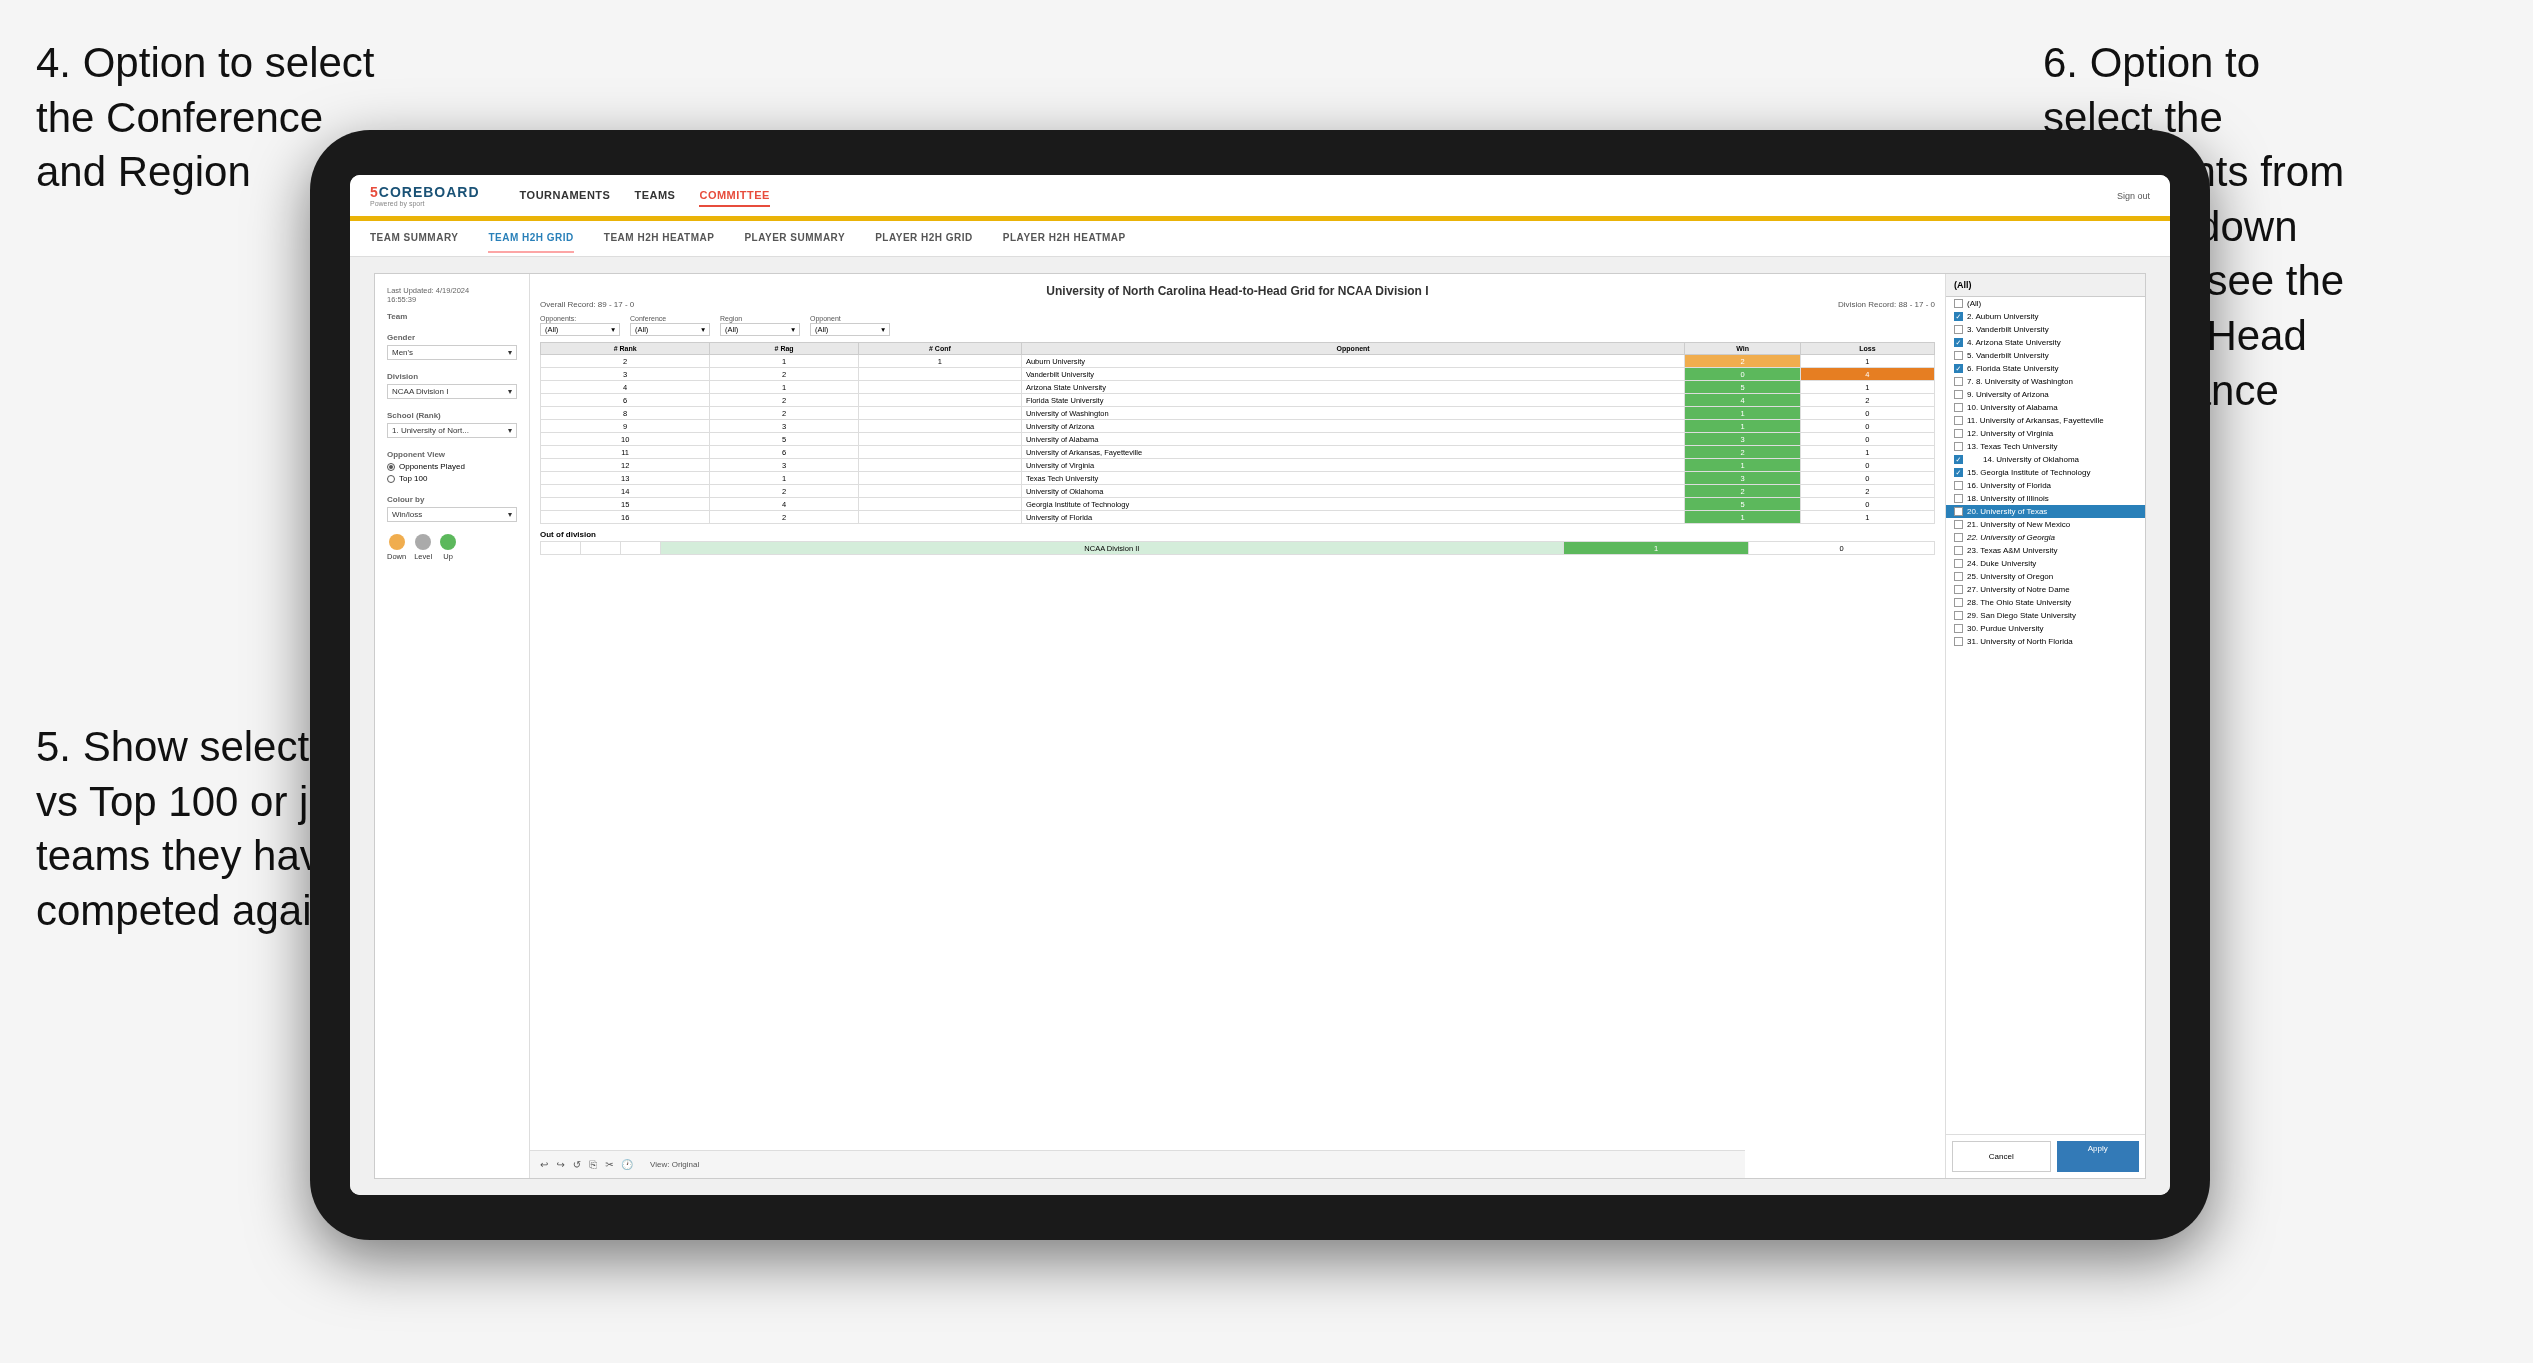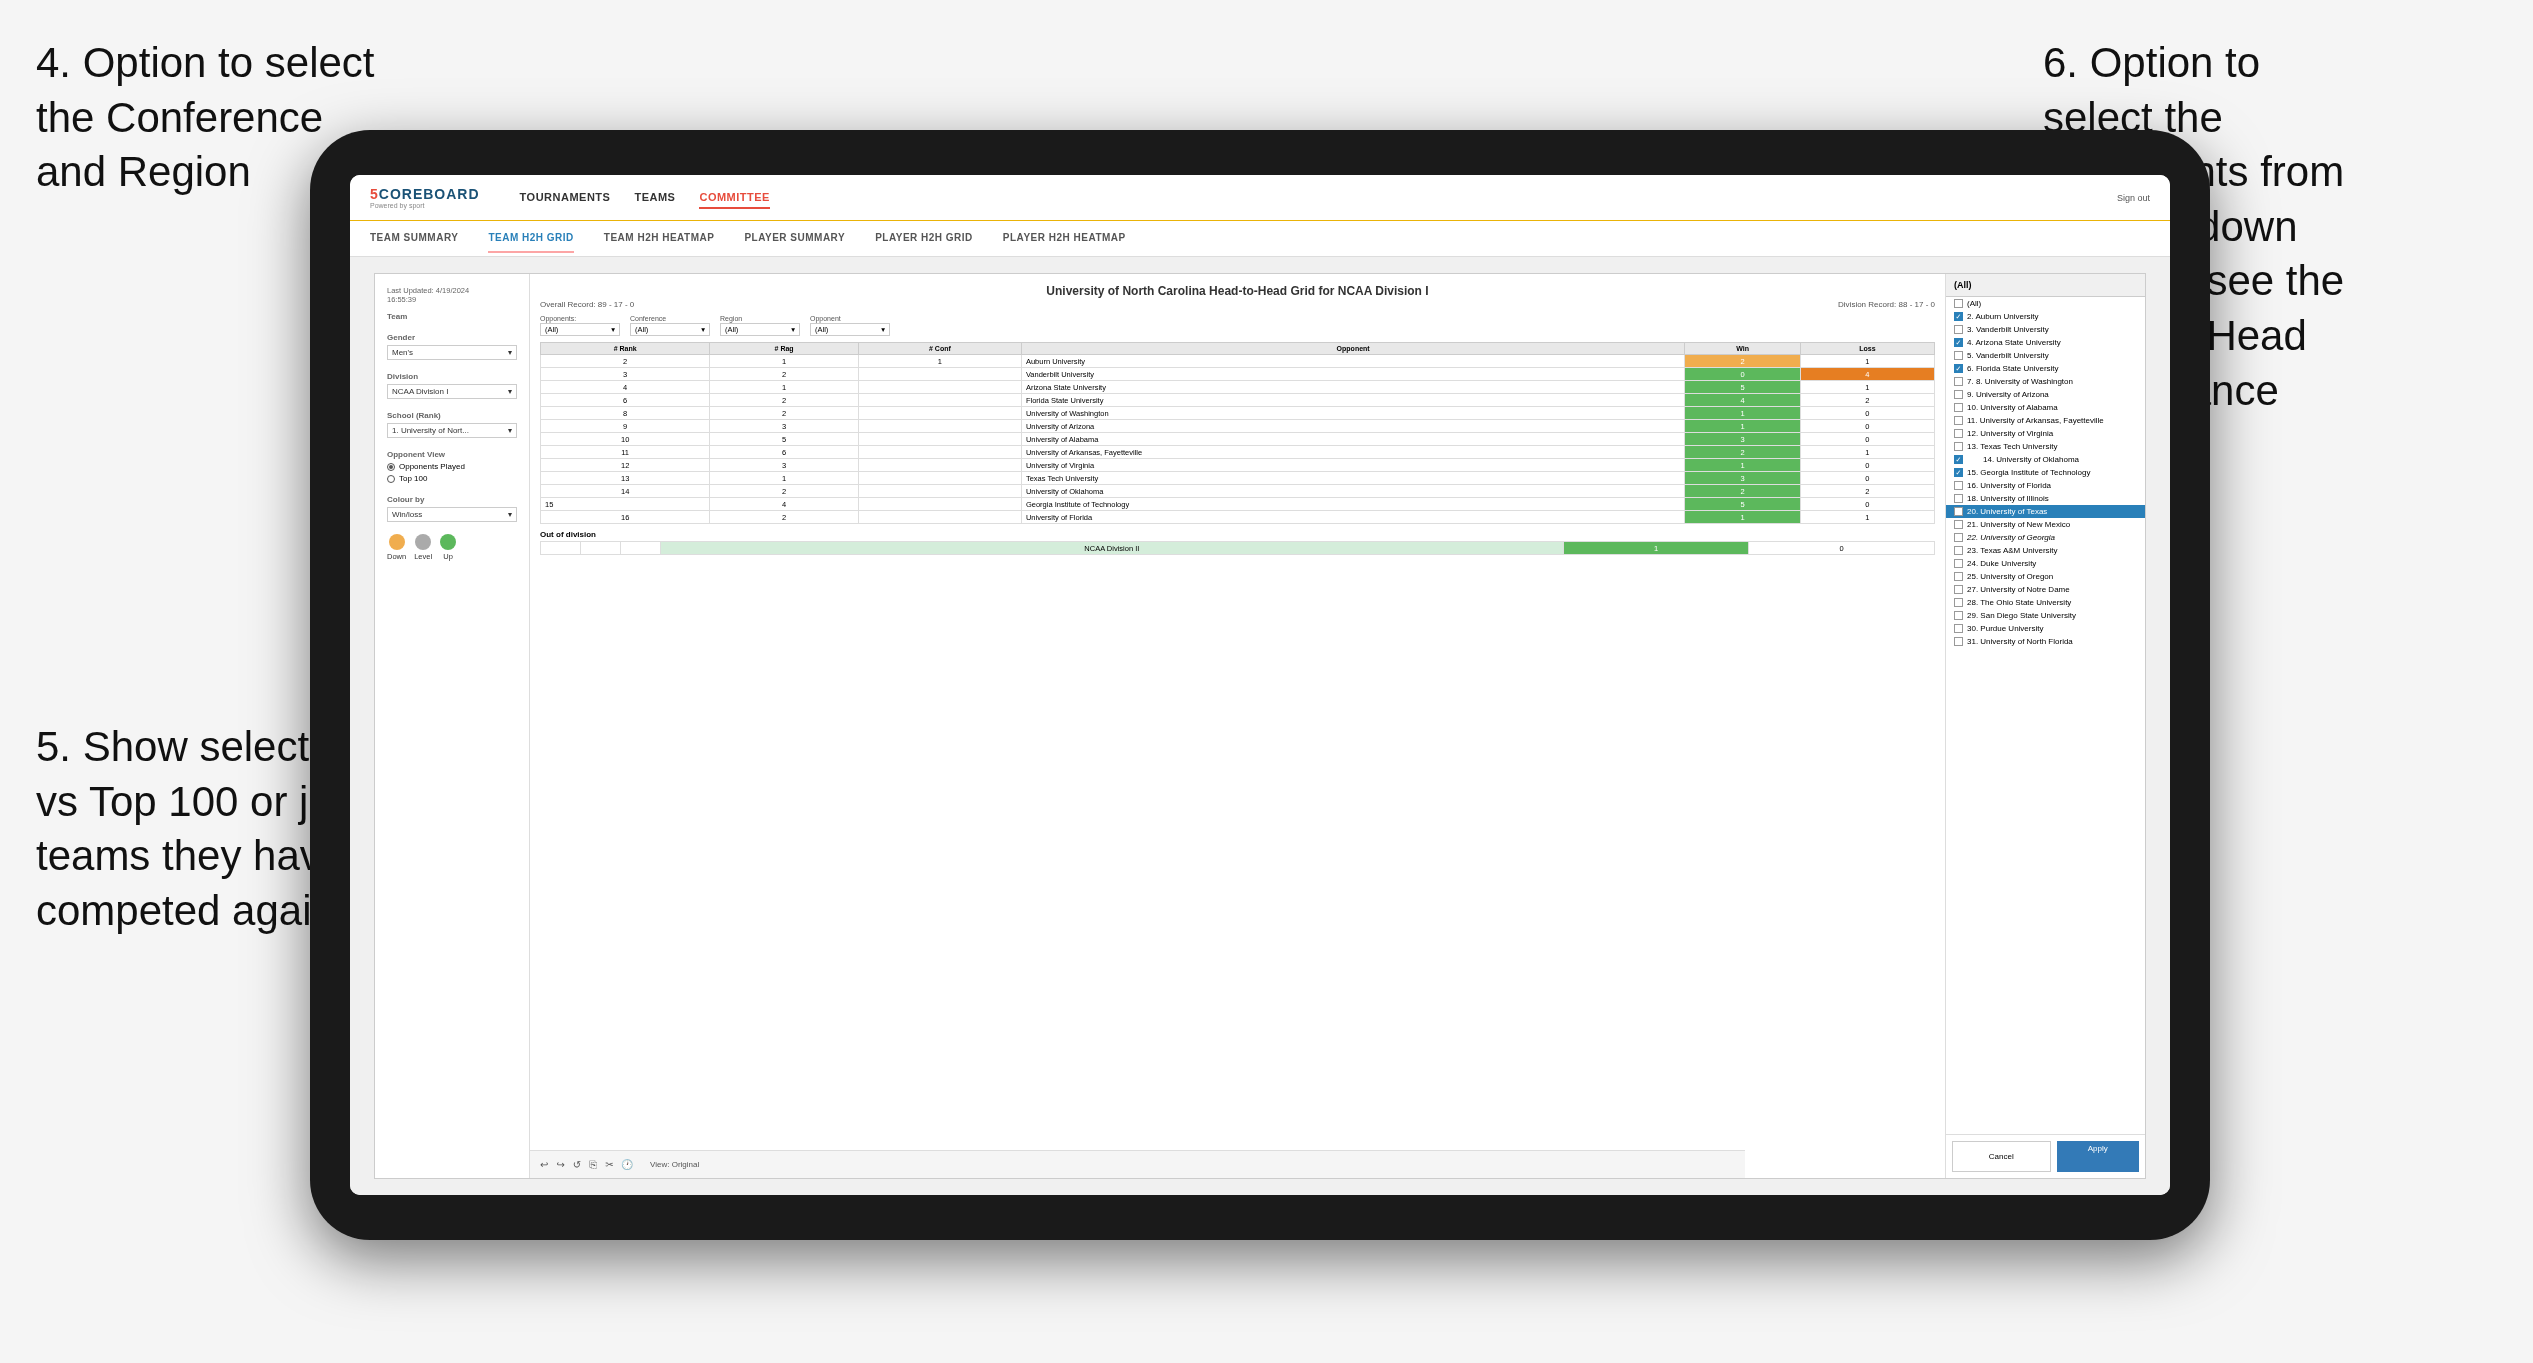--- a/index.html
+++ b/index.html
@@ -41,21 +41,21 @@
       height: 1020px;
       background: #fff;
       border-radius: 10px;
       overflow: hidden;
       position: relative;
     }
 
     
     .nav-bar {
       background: #fff;
-      border-bottom: 1px solid #eab308;
+      border-bottom: 5px solid #eab308;
       height: 46px;
       display: flex;
       align-items: center;
       padding: 0 20px;
       gap: 30px;
     }
 
     .nav-items {
       display: flex;
       gap: 24px;
@@ -562,21 +562,21 @@
   </tr>
                 <tr>
     <td style="text-align:center;">14</td>
     <td style="text-align:center;">2</td>
     <td style="text-align:center;"></td>
     <td>University of Oklahoma</td>
     <td class="cell-green">2</td>
     <td class="cell-white">2</td>
   </tr>
                 <tr>
-    <td style="">15</td>
+    <td style="text-align:center;">15</td>
     <td style="text-align:center;">4</td>
     <td style="text-align:center;"></td>
     <td>Georgia Institute of Technology</td>
     <td class="cell-green">5</td>
     <td class="cell-white">0</td>
   </tr>
                 <tr>
     <td style="text-align:center;">16</td>
     <td style="text-align:center;">2</td>
     <td style="text-align:center;"></td>

